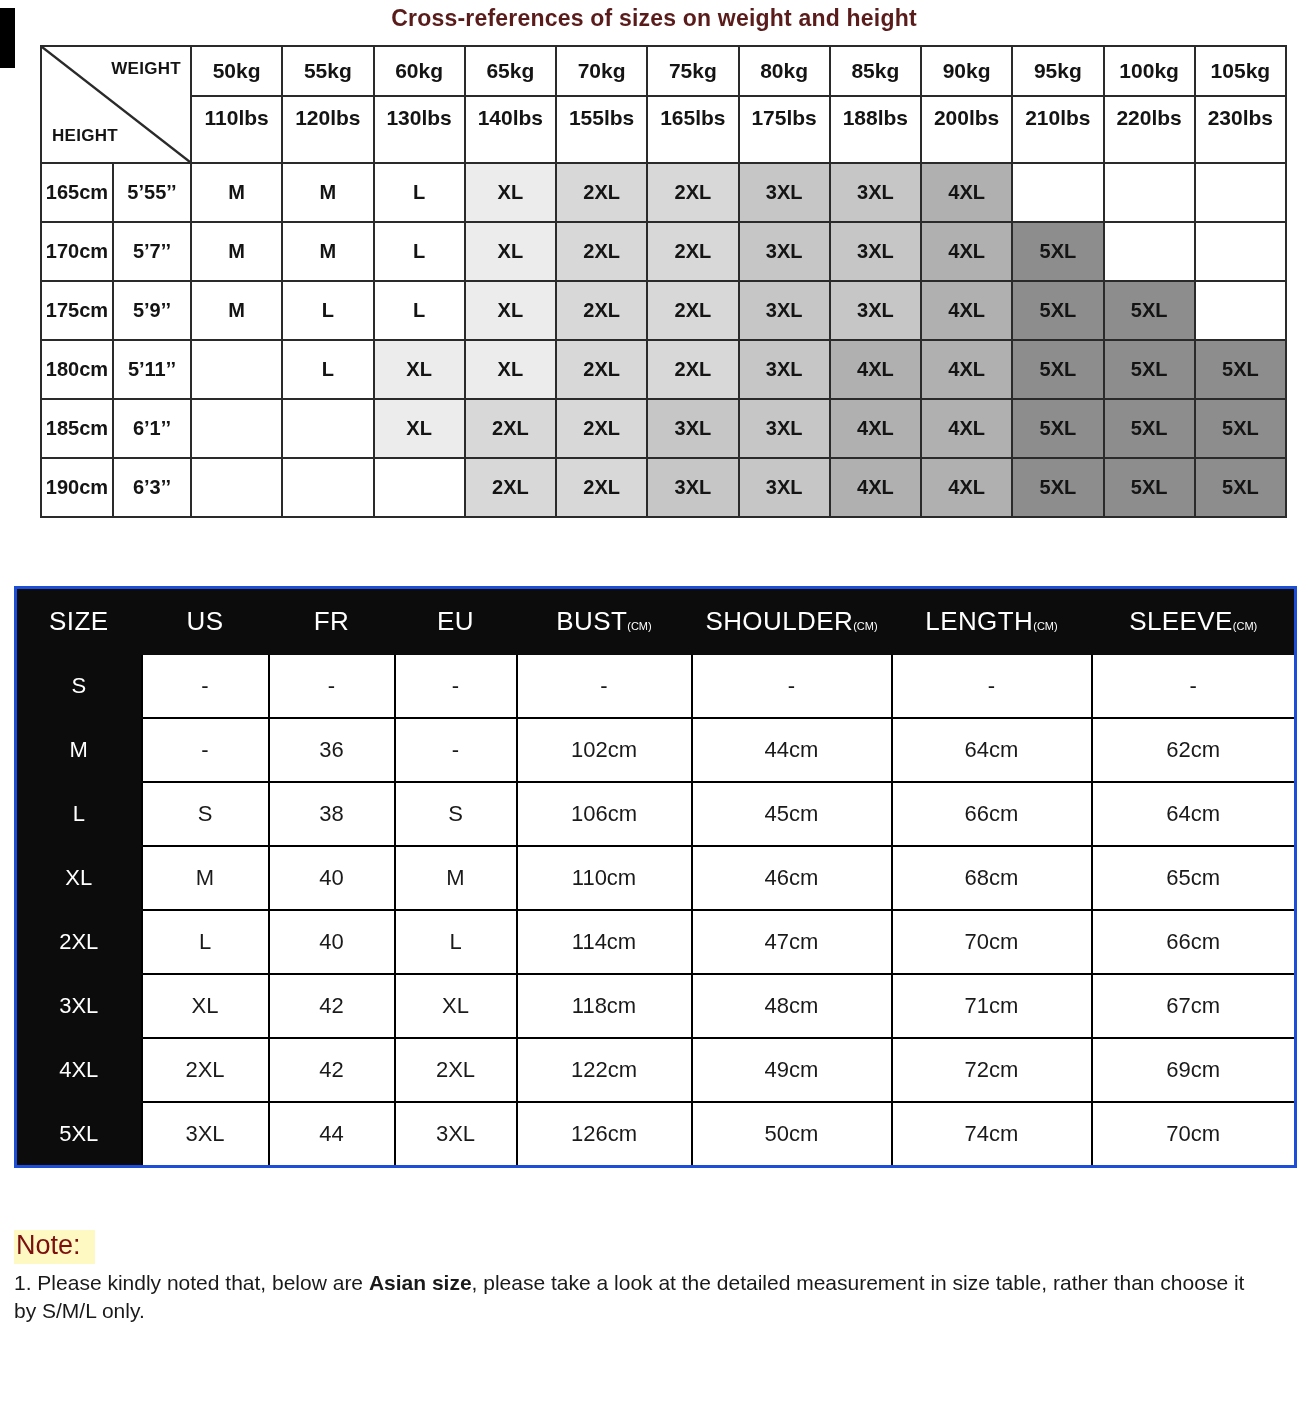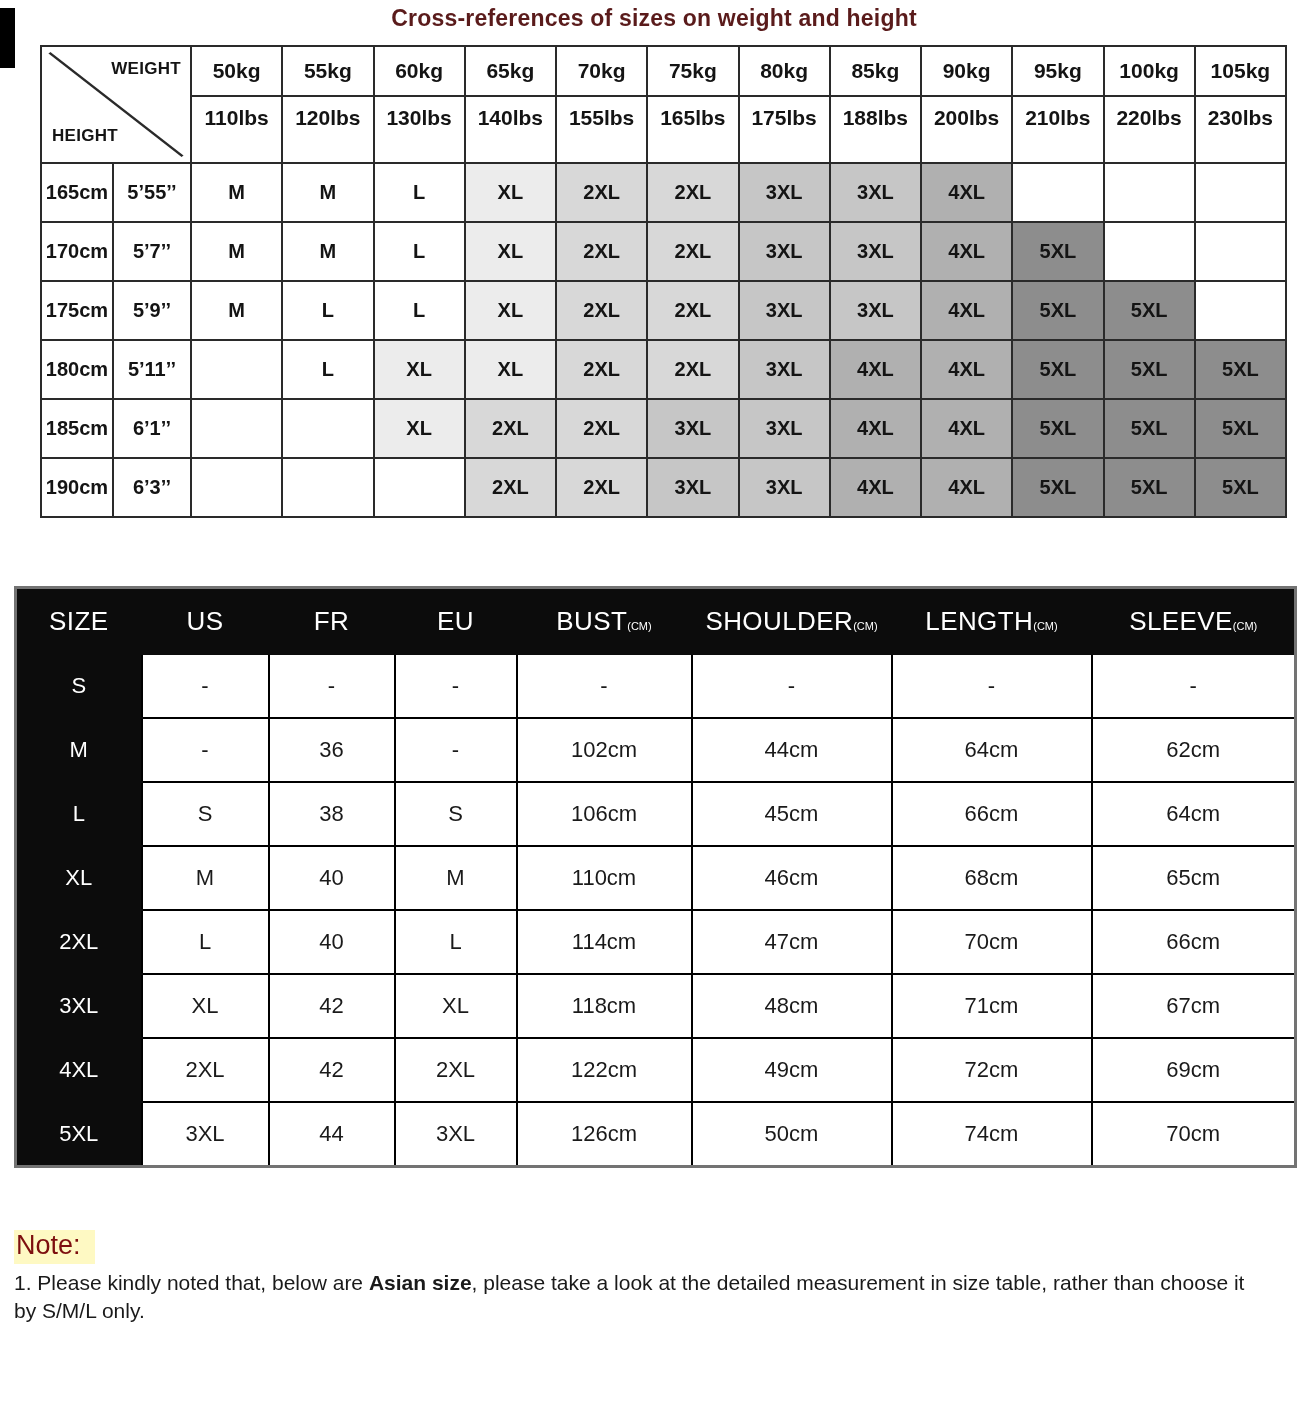--- a/index.html
+++ b/index.html
@@ -20,29 +20,29 @@
     border-collapse:collapse;table-layout:fixed;
     margin:13px 0 0 40px;width:1245px;
   }
   .size-matrix th,.size-matrix td{
     border:2px solid #2a2a2a;text-align:center;vertical-align:middle;
     font-weight:bold;color:#141414;padding:0;overflow:hidden;white-space:nowrap;
   }
   .size-matrix thead tr.kg-row th{height:48px;font-size:21px;}
   .size-matrix thead tr.lbs-row th{height:56px;font-size:21px;vertical-align:top;padding-top:9px;}
   .size-matrix tbody th,.size-matrix tbody td{height:57px;font-size:20px;}
-  .size-matrix th.diag{position:relative;padding:0;border-radius:21px;}
+  .size-matrix th.diag{position:relative;padding:0;}
   .diag svg{position:absolute;top:0;left:0;width:100%;height:100%;display:block;}
   .diag .diag-top{position:absolute;top:12px;right:9px;font-size:17px;letter-spacing:.3px;}
   .diag .diag-bottom{position:absolute;bottom:16px;left:10px;font-size:17px;letter-spacing:.3px;}
 
   
   table.meas-table{
     border-collapse:collapse;table-layout:fixed;
-    margin:68px 0 0 14px;width:1280px;border:3px solid #737373;
+    margin:68px 0 0 14px;width:1280px;border:3px solid #1d4ed8;
   }
   .meas-table th,.meas-table td{
     border:2px solid #000;text-align:center;vertical-align:middle;
     padding:0;overflow:hidden;white-space:nowrap;
   }
   .meas-table thead th{
     background:#0c0c0c;color:#fff;font-weight:normal;font-size:26px;
     height:64px;border-color:#0c0c0c;letter-spacing:.4px;
   }
   .meas-table thead th .unit{font-size:11px;letter-spacing:0;}

